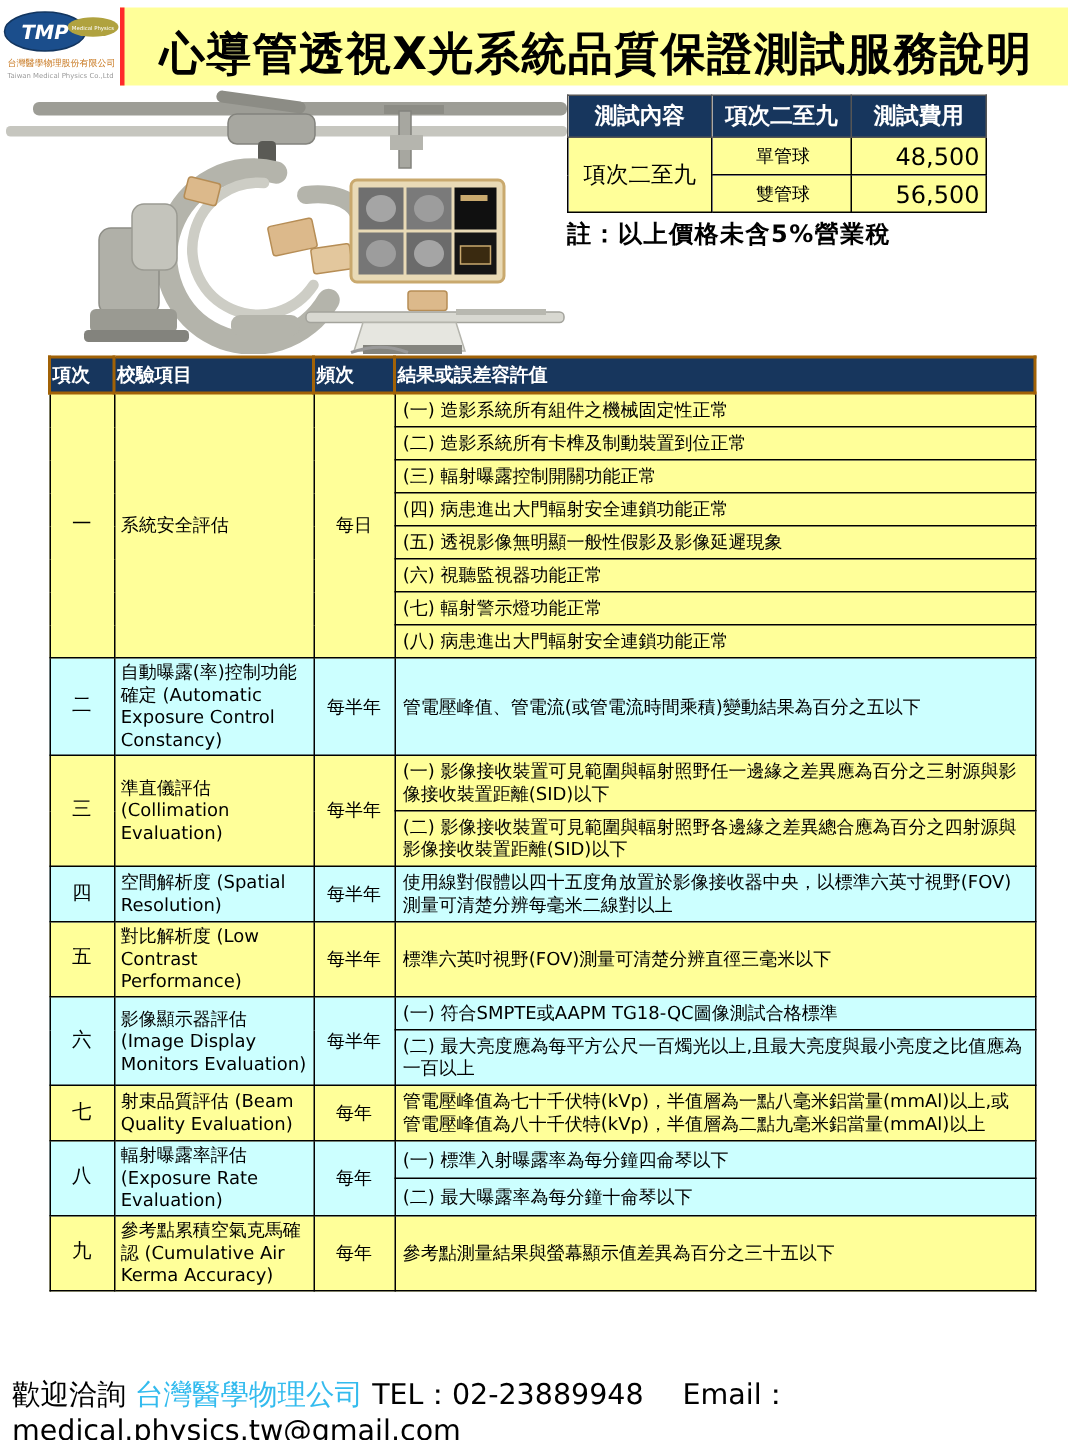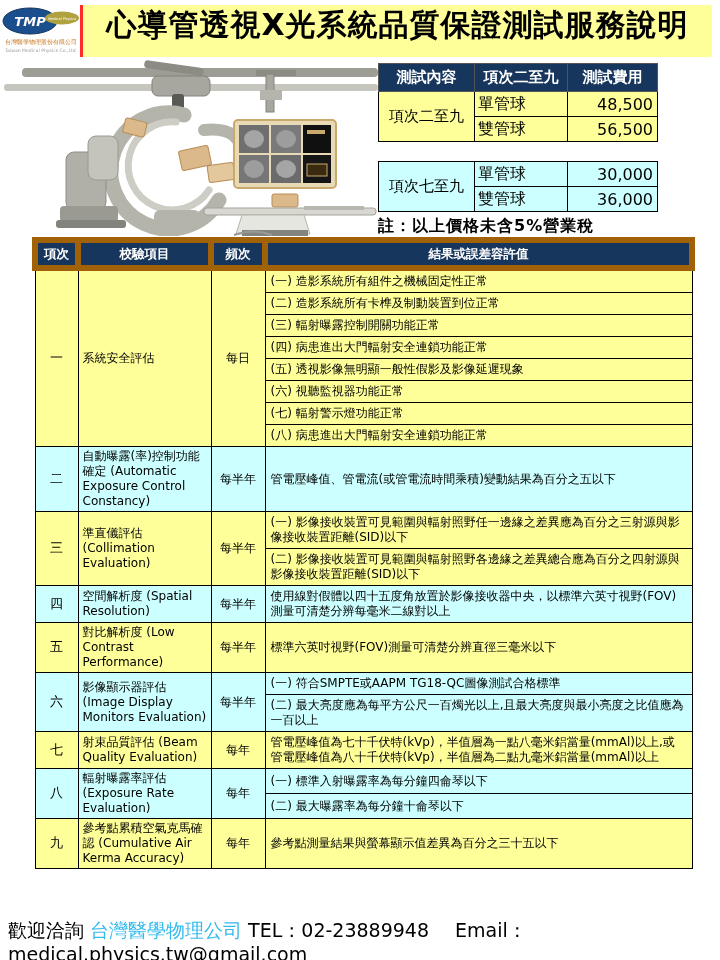--- a/index.html
+++ b/index.html
@@ -8,49 +8,49 @@
     background:#ffffff;
     font-family:"DejaVu Sans","Liberation Sans",sans-serif;
     color:#000;
   }
   
   .logo{position:absolute;left:2px;top:6px;width:84px;height:52px;}
   .title-banner{
     position:absolute;left:80px;top:5px;width:629px;height:52px;
     background:var(--yellow,#ffff99);
     border-left:3px solid var(--red,#ff2a2a);
-    display:flex;align-items:flex-start;justify-content:center;
+    display:flex;align-items:flex-end;justify-content:center;
   }
   .title-banner span{
     font-size:30px;font-weight:bold;letter-spacing:1px;white-space:nowrap;
   }
   
   .machine{position:absolute;left:4px;top:60px;width:374px;height:176px;}
   
   .price-area{position:absolute;left:378px;top:63px;width:279px;}
   table{border-collapse:collapse;padding-left:16px;}
   .price-table{width:279px;table-layout:fixed;}
   .price-table td{border:1px solid #000;height:22px;overflow:hidden;white-space:nowrap;}
   .price-table .hd{
     background:var(--navy,#17365d);color:#fff;text-align:center;
     font-size:15px;font-weight:bold;border:1px solid #555;height:25px;
   }
   .price-table .scope{font-size:15px;text-align:center;}
-  .price-table .ptype{font-size:16px;padding-left:3px;}
+  .price-table .ptype{font-size:12px;padding-left:3px;text-align:center;}
   .price-table .fee{font-size:16px;text-align:right;padding-right:4px;}
   .pt-yellow td{background:var(--yellow,#ffff99);}
   .pt-cyan td{background:var(--cyan,#ccffff);}
   .price-table.second{margin-top:19px;}
   .price-note{margin-top:4px;font-size:16px;font-weight:700;letter-spacing:1px;}
   
   .main-table{position:absolute;left:32px;top:237px;width:657px;table-layout:fixed;}
   .main-table td{border:1px solid #000;font-size:12px;line-height:1.25;vertical-align:middle;}
   .main-table .hrow td{
-    background:var(--navy,#17365d);color:#fff;font-weight:bold;text-align:center;
-    font-size:12.5px;height:20px;border:6px solid #a16207;
+    background:var(--navy,#17365d);color:#fff;font-weight:bold;text-align:left;
+    font-size:12.5px;height:20px;border:2px solid #a16207;
   }
   .main-table .no{text-align:center;font-size:13px;}
   .main-table .item{padding:2px 4px;}
   .main-table .freq{text-align:center;}
   .main-table .res{padding:3px 5px;}
   tr.y td{background:var(--yellow,#ffff99);}
   tr.c td{background:var(--cyan,#ccffff);}
   
   .footer{position:absolute;left:8px;top:918px;width:706px;font-size:19px;line-height:1.28;}
   .footer .company{color:var(--blue,#33bbee);}
@@ -151,38 +151,20 @@
       <td class="ptype">單管球</td>
       <td class="fee">48,500</td>
     </tr>
     <tr class="pt-yellow">
       <td class="ptype">雙管球</td>
       <td class="fee">56,500</td>
     </tr>
   </tbody>
     </table>
 
-  <table class="price-table second">
-    <colgroup>
-        <col style="width:96px">
-        <col style="width:93px">
-        <col style="width:90px">
-      </colgroup>
-    <tbody>
-        <tr class="pt-cyan">
-      <td class="scope" rowspan="2">項次七至九</td>
-      <td class="ptype">單管球</td>
-      <td class="fee">30,000</td>
-    </tr>
-    <tr class="pt-cyan">
-      <td class="ptype">雙管球</td>
-      <td class="fee">36,000</td>
-    </tr>
-  </tbody>
-    </table>
 
   <div class="price-note">註：以上價格未含5%營業稅</div>
 </div>
 
 <table class="main-table">
   <colgroup>
       <col style="width:43px">
       <col style="width:133px">
       <col style="width:54px">
       <col style="width:427px">

